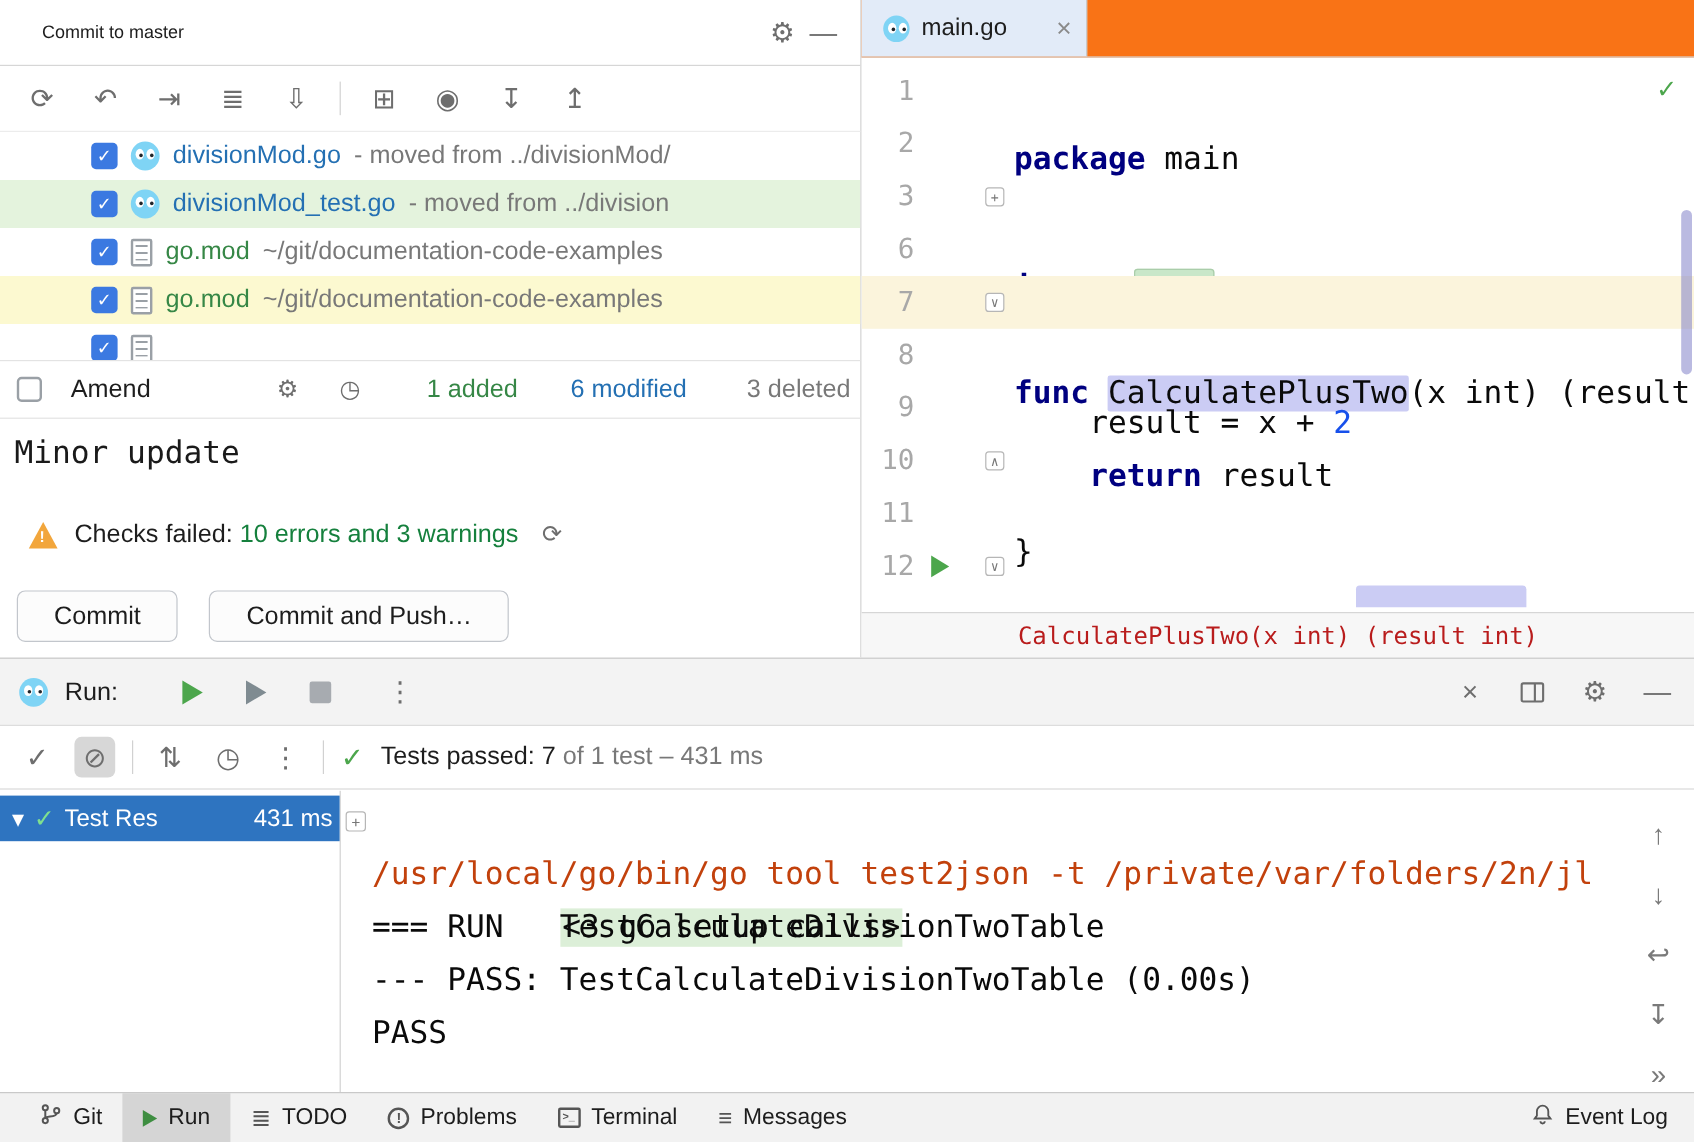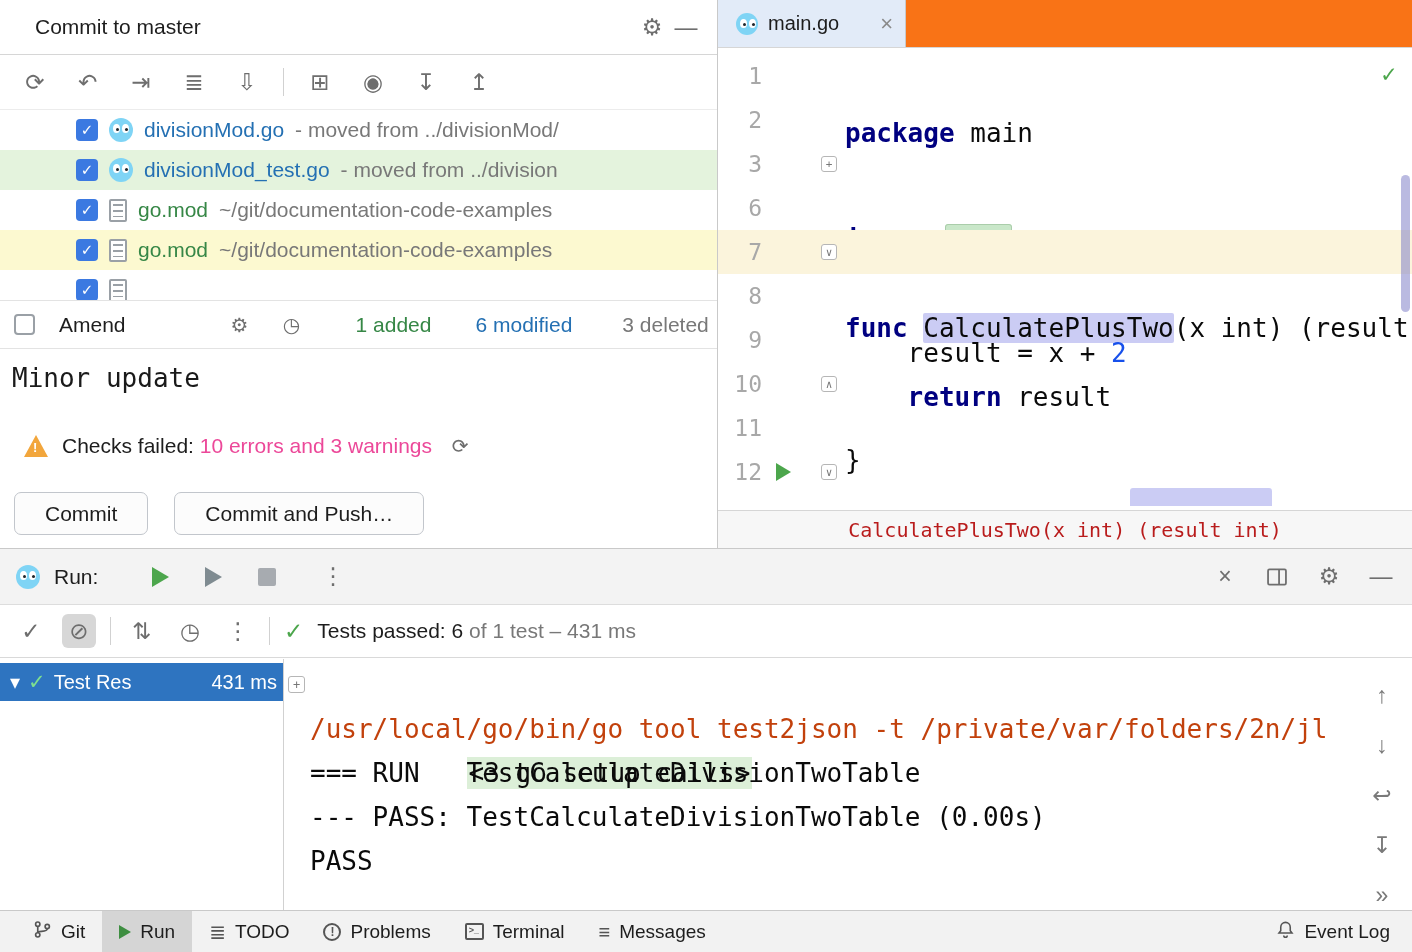--- a/index.html
+++ b/index.html
@@ -12,21 +12,21 @@
   .icn { display:inline-flex; align-items:center; justify-content:center;
          color:#6E6E6E; font-size:23px; width:34px; height:34px; line-height:1; cursor:default;}
   .icn.sm { font-size:20px; width:28px; height:28px; }
   .vsep { width:1px; height:28px; background:#D1D1D1; }
 
   
   .commit-panel { position:absolute; left:0; top:0; width:718px; height:548px;
                   border-right:1px solid #C9C9C9; background:#fff; }
   .cp-header { position:relative; height:55px; border-bottom:1px solid #D6D6D6;
                display:flex; align-items:center; padding:0 14px 0 35px; }
-  .cp-title { font-size:21px; }
+  .cp-title { font-size:15px; }
   .cp-header .spacer { flex:1; }
   .cp-toolbar { height:55px; display:flex; align-items:center; gap:19px; padding:0 0 0 18px;
                 border-bottom:1px solid #ECECEC; }
   .file-list { height:190px; overflow:hidden; }
   .file-row { height:40px; display:flex; align-items:center; padding-left:76px; gap:11px;
               white-space:nowrap; overflow:hidden; font-size:21px; }
   .file-row.bg-green { background:#E4F3DD; }
   .file-row.bg-yellow { background:#FCF9D0; }
   .fname-blue { color:#2470B3; }
   .fname-green { color:#368746; }
@@ -49,21 +49,21 @@
   .amend-row .stat-modified { color:#2470B3; margin-left:20px; }
   .amend-row .stat-deleted { color:#787878; margin-left:26px; }
   .commit-msg { height:72px; border-top:1px solid #E3E3E3; padding:14px 12px;
                 font-size:26px; color:#1a1a1a; }
   .checks-row { height:52px; display:flex; align-items:center; gap:14px; padding-left:24px;
                 font-size:21px; }
   .warn-tri { width:0; height:0; border-left:12px solid transparent; border-right:12px solid transparent;
               border-bottom:22px solid #F2A63C; position:relative; flex:none; }
   .warn-tri::after { content:"!"; position:absolute; left:-3px; top:5px; color:#fff;
                      font-weight:bold; font-size:13px; }
-  .link { color:#ec4899; cursor:pointer; }
+  .link { color:#15803d; cursor:pointer; }
   .commit-actions { display:flex; gap:26px; padding:20px 0 0 14px; }
   .btn { height:43px; border:1px solid #C2C6CC; border-radius:7px; background:#FCFCFC;
          font-size:21px; padding:0 30px; display:inline-flex; align-items:center; color:#1d1d1d; }
 
   
   .editor-panel { position:absolute; left:718px; top:0; width:694px; height:548px; background:#fff; }
   .tab-bar { height:48px; background:#f97316; border-bottom:1px solid #D6D6D6; display:flex; }
   .tab { width:188px; background:#E2EBF8; border-right:1px solid #C9C9C9;
          display:flex; align-items:center; gap:10px; padding:0 12px 0 18px; font-size:20px; }
   .tab .gopher { width:22px; height:22px; }
@@ -313,21 +313,21 @@
 
     <div class="rp-toolbar">
       <span class="icn">✓</span>
       <span class="icn pressed">⊘</span>
       <span class="vsep"></span>
       <span class="icn">⇅</span>
       <span class="icn">◷</span>
       <span class="icn">⋮</span>
       <span class="vsep"></span>
       <span class="green-check">✓</span>
-      <span><span>Tests passed: 6</span><span class="muted"> of 1 test – 431 ms</span></span>
+      <span><span>Tests passed: 7</span><span class="muted"> of 1 test – 431 ms</span></span>
     </div>
 
     <div class="rp-body">
       <div class="rp-tree">
         <div class="tree-row-selected">
           <span>▾</span>
           <span class="tchk">✓</span>
           <span>Test Res</span>
           <span class="dur">431 ms</span>
         </div>

